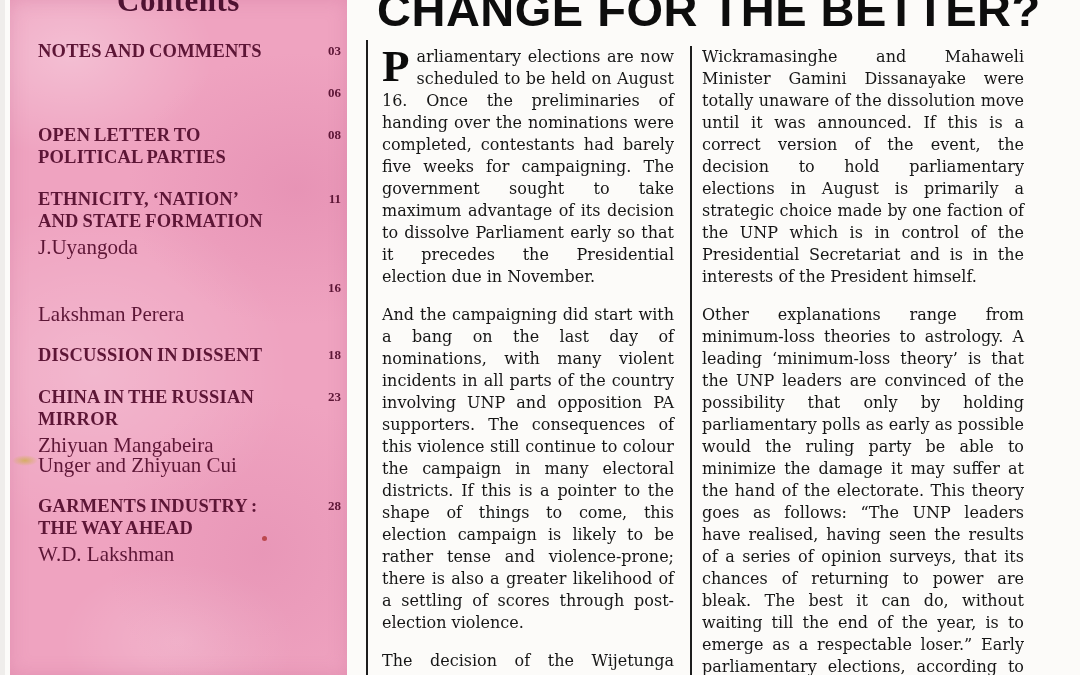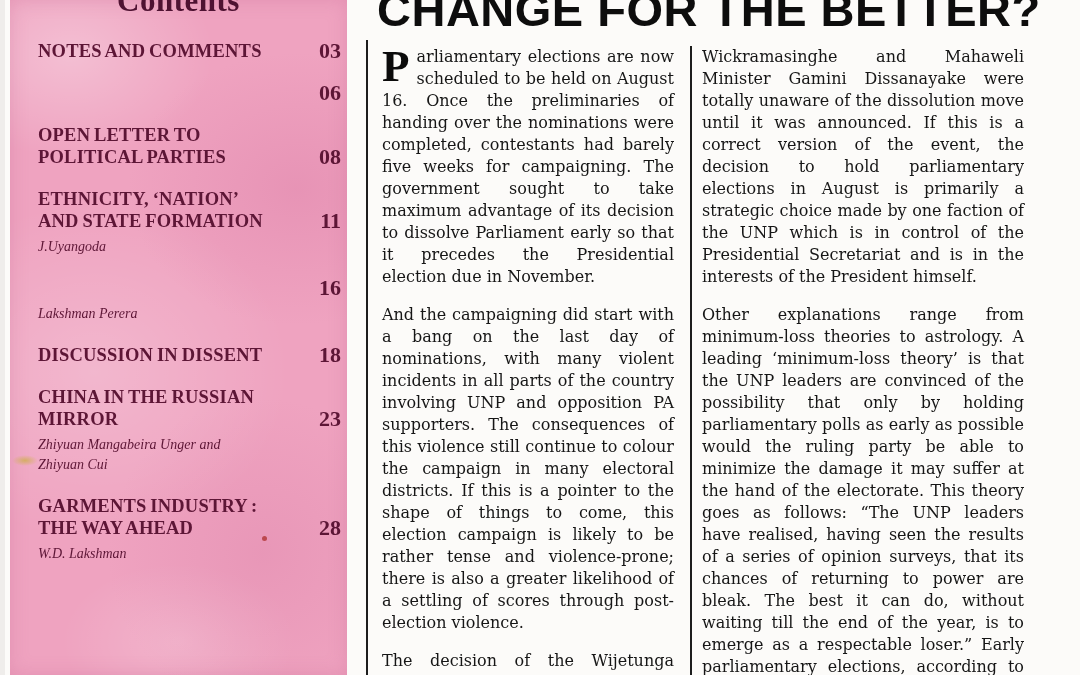--- a/index.html
+++ b/index.html
@@ -23,28 +23,28 @@
       radial-gradient(ellipse 180px 120px at 50% 95%, rgba(255,255,255,.18), transparent 65%);
     box-shadow:inset 0 0 18px rgba(190,90,135,.25);
   }
   .contents-title{
     position:absolute; top:-17px; left:0; right:0;
     text-align:center; font-weight:bold; font-size:31px; letter-spacing:.5px;
     color:#4f1232;
   }
   .contents-list{position:absolute; top:40px; left:28px; right:6px;}
   .ci{margin-bottom:20px;}
-  .ci-row{display:flex; align-items:flex-end;gap:28px;}
+  .ci-row{display:flex; gap:28px;}
   .ci-title{
     max-width:225px; font-weight:bold; font-size:18.5px; line-height:22px;
     word-spacing:-1px; letter-spacing:.2px; color:#5d1636;
   }
-  .ci-page{margin-left:auto; font-weight:bold; font-size:22px; line-height:22px; color:#5d1636;}
+  .ci-page{margin-left:auto; font-weight:bold; font-size:13px; line-height:22px; color:#5d1636;}
   .ci-author{
-    max-width:212px; margin-top:5px; font-style:italic; font-size:14px; line-height:20px;
+    max-width:212px; margin-top:5px; font-size:21px; line-height:20px;
     color:#5d1636;
   }
   .ci-author:empty{display:none; margin:0;}
   
   .article{position:absolute; left:365px; top:0; width:651px; height:675px;margin-left:12px;}
   .headline{
     margin:-12px 0 0 0; white-space:nowrap;
     font-family:"Liberation Sans", sans-serif; font-weight:bold;
     font-size:47px; line-height:44px; letter-spacing:.5px; color:#0d0d0d;
   }

